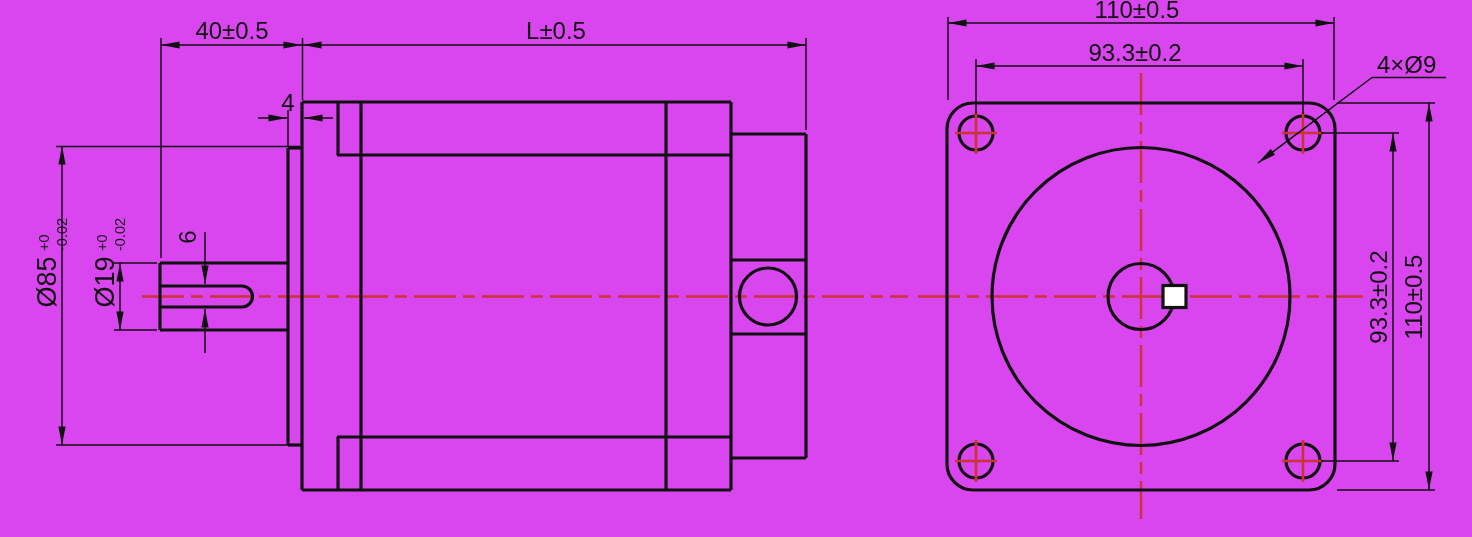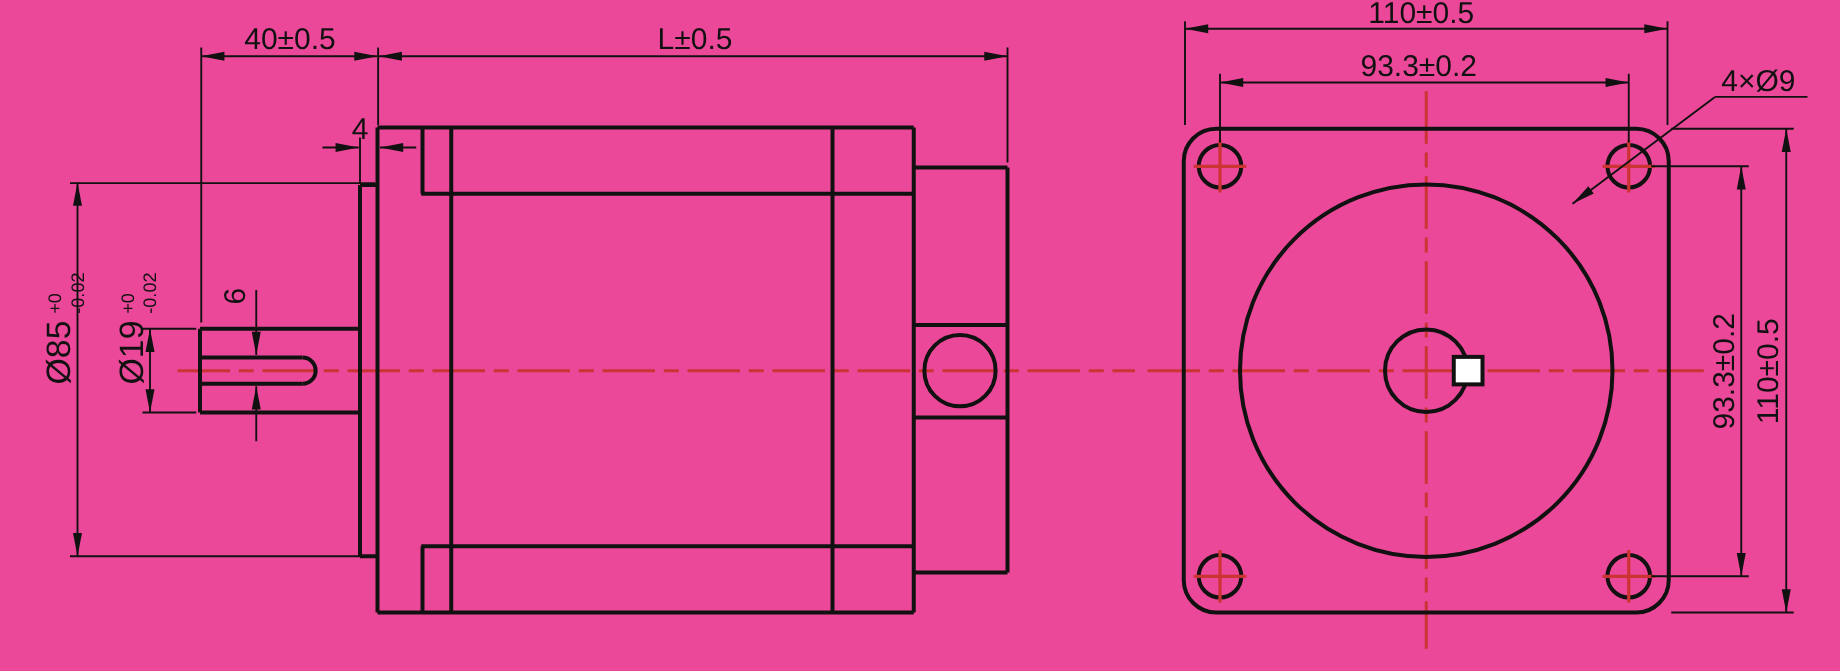--- a/index.html
+++ b/index.html
@@ -1,16 +1,16 @@
 <!DOCTYPE html>
 <html><head>
 <meta charset="utf-8">
 <style>
   html,body{margin:0;padding:0;background:#ffffff;}
-  .stage{width:1472px;height:537px;background:#ec4899;position:relative;font-family:"Liberation Sans",sans-serif;}
+  .stage{width:1472px;height:537px;background:#d946ef;position:relative;font-family:"Liberation Sans",sans-serif;}
   svg{display:block;}
   .k{stroke:#111;stroke-width:3.2;fill:none;stroke-linecap:butt;}
   .d{stroke:#111;stroke-width:1.5;fill:none;}
   .r{stroke:#cc3333;stroke-width:2.4;fill:none;}
   .rc{stroke:#cc3333;stroke-width:2.6;fill:none;}
   .dash{stroke-dasharray:42 7 12 7;}
   text{fill:#111;font-family:"Liberation Sans",sans-serif;font-size:24px;}
   .tol{font-size:14.5px;}
   .big{font-size:27px;}
 </style>

